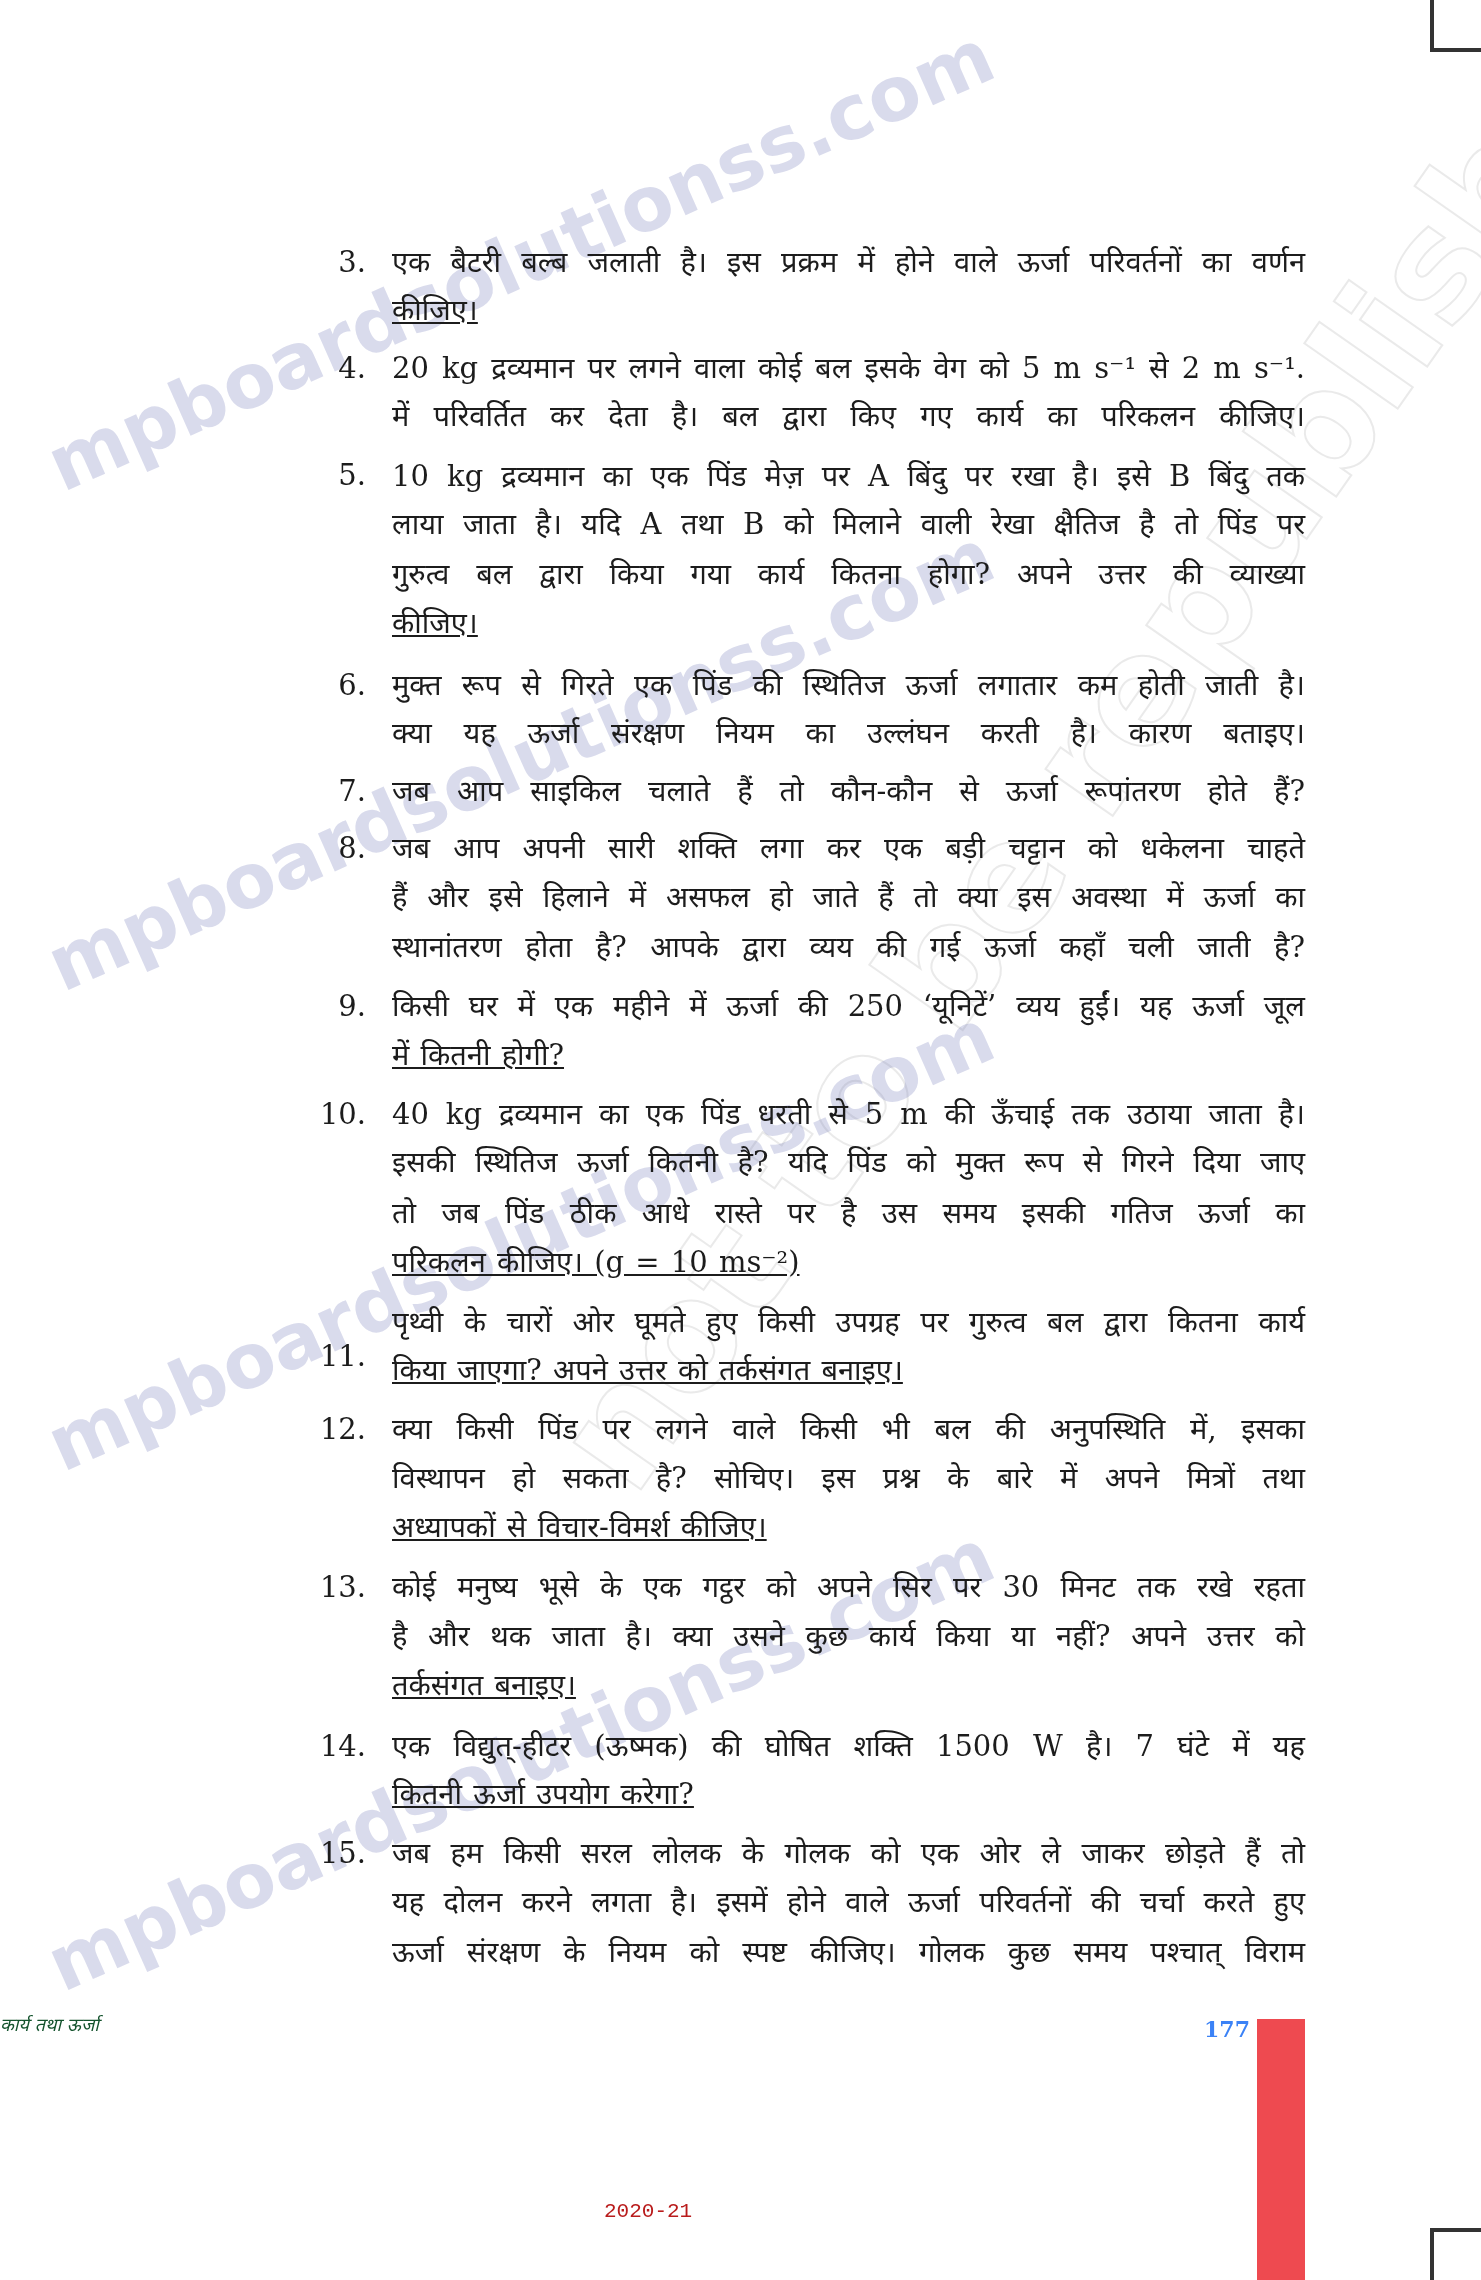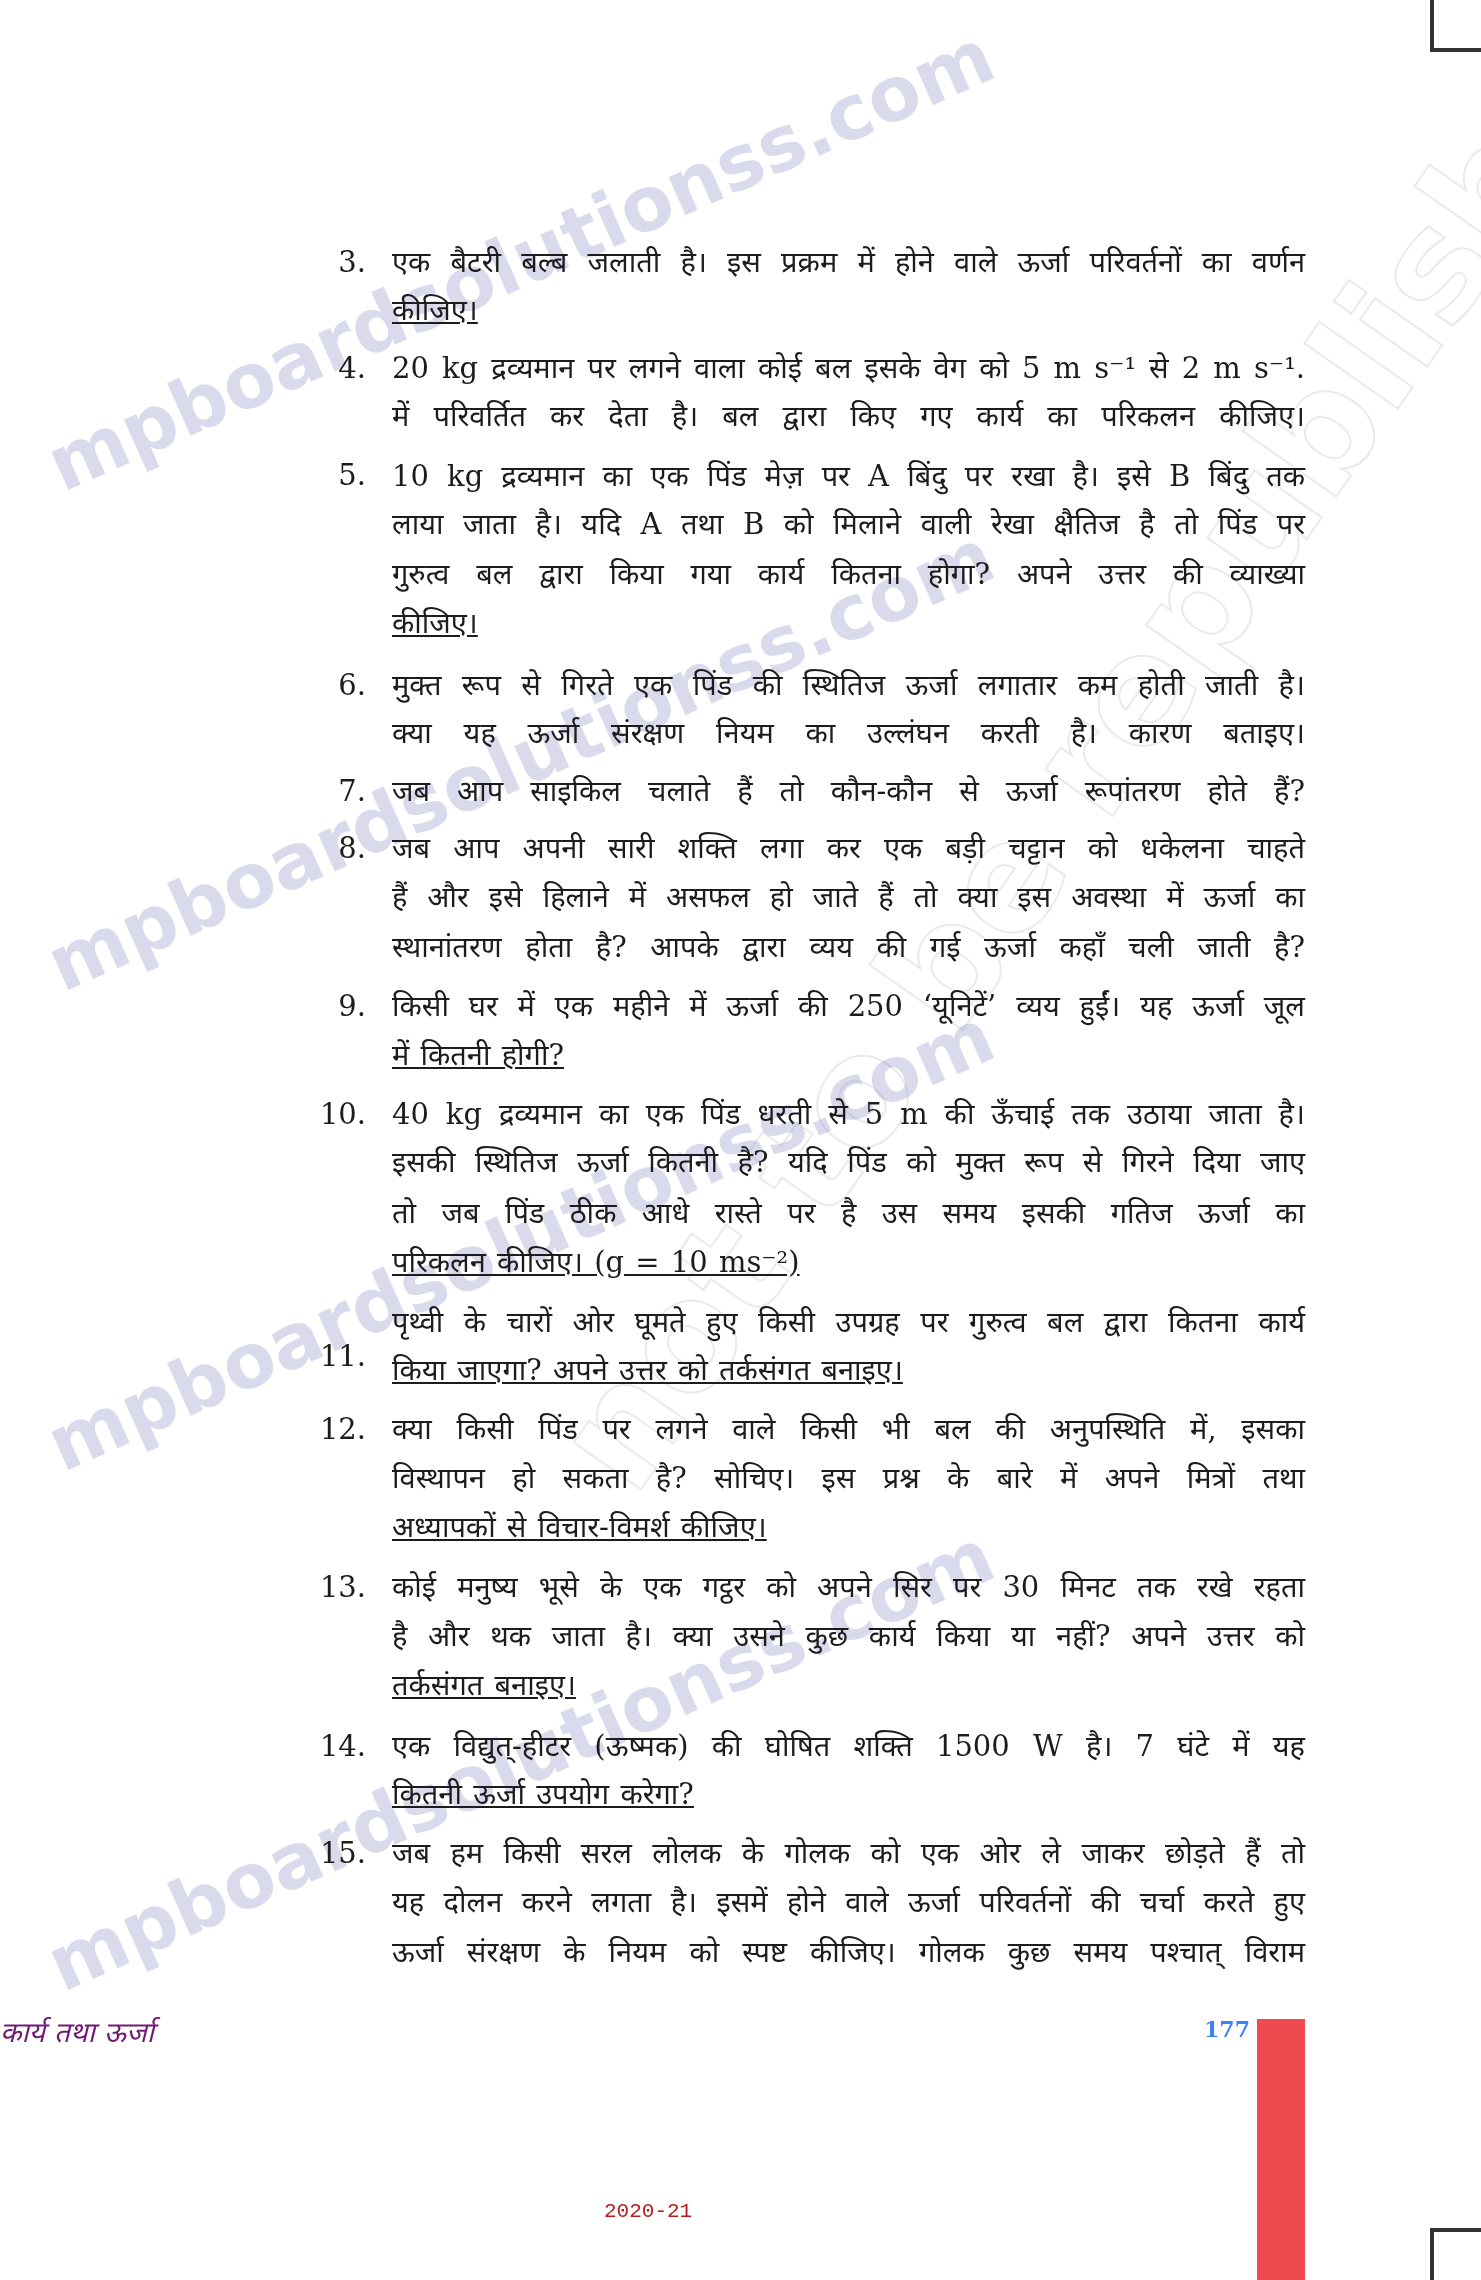--- a/index.html
+++ b/index.html
@@ -22,22 +22,22 @@
               font-size:150px; font-weight:bold; color:transparent;
               -webkit-text-stroke:2px rgba(140,140,140,0.18); transform:rotate(-55deg);
               transform-origin:left top; white-space:nowrap; pointer-events:none; }
 
   .q { position:absolute; left:0; width:1481px; }
   .qnum { position:absolute; left:300px; width:66px; text-align:right; font-size:29px; line-height:40px; }
   .line { position:absolute; left:392px; width:913px; font-size:29px; line-height:40px;
           white-space:nowrap; text-align:justify; text-align-last:justify; word-spacing:2px; }
   .line.last { text-align:right; text-align-last:left;text-decoration:underline; }
 
-  .footer-title { position:absolute; left:0; top:2012px; font-size:28px; font-style:italic;
-                  font-family:"DejaVu Sans", sans-serif; color:#701a75; }
+  .footer-title { position:absolute; left:0; top:2012px; font-size:18px; font-style:italic;
+                  font-family:"DejaVu Sans", sans-serif; color:#14532d; }
   .page-number { position:absolute; left:1180px; top:2016px; width:70px; text-align:right;
                  font-size:22px; font-weight:bold; color:#3b82f6; }
   .red-bar { position:absolute; left:1257px; top:2019px; width:48px; height:261px; background:#ee4a50; }
   .year { position:absolute; left:604px; top:2200px; font-family:Liberation Mono, monospace;
           font-size:21px; color:#b91c1c; }
 </style>
 </head>
 <body>
 
 <div class="page">

